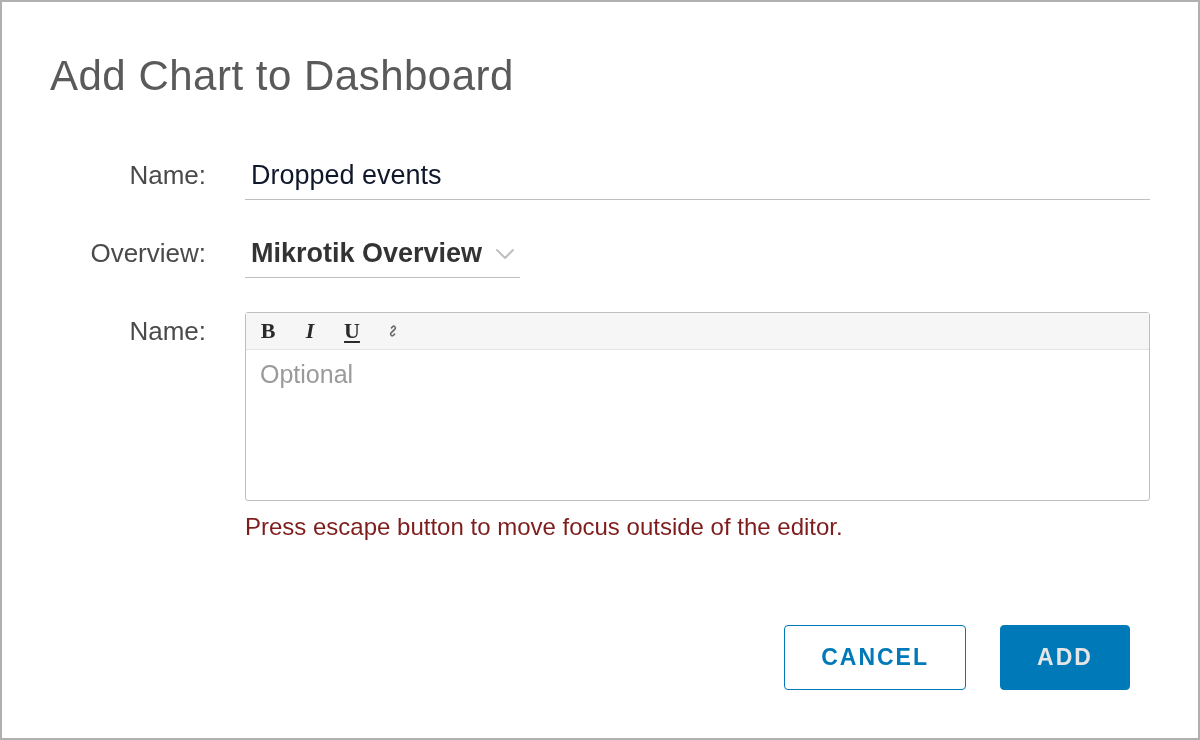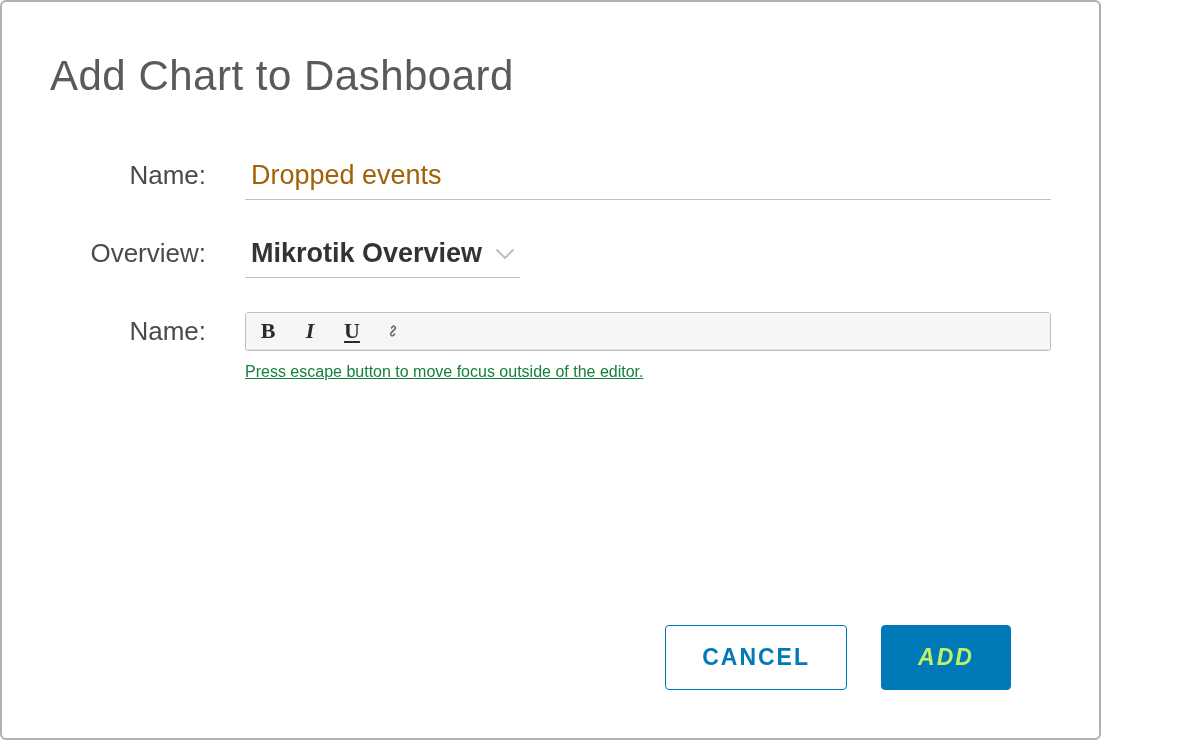--- a/index.html
+++ b/index.html
@@ -8,24 +8,24 @@
       padding: 0;
     }
     body {
       font-family: -apple-system, BlinkMacSystemFont, "Segoe UI", "Helvetica Neue", Arial, sans-serif;
       background: #fff;
       width: 1200px;
       height: 740px;
       overflow: hidden;
     }
     .modal {
-      width: 1101px;
+      width: 1200px;
       height: 740px;
       border: 2px solid #b0b0b0;
-      border-radius: 6px;
+      border-radius: 0;
       padding: 50px 48px 40px 48px;
       position: relative;
     }
     .modal-title {
       font-size: 42px;
       font-weight: 400;
       color: #5a5a5a;
       letter-spacing: 0.5px;
       margin-bottom: 56px;
     }
@@ -45,21 +45,21 @@
     }
     .form-field {
       flex: 1;
     }
     .text-input {
       width: 100%;
       border: none;
       border-bottom: 1px solid #bfbfbf;
       font-size: 27px;
       padding: 4px 6px 8px 6px;
-      color: #a16207;
+      color: #0f172a;
       outline: none;
       font-family: inherit;
       background: transparent;
     }
     .dropdown {
       display: inline-flex;
       align-items: center;
       border-bottom: 1px solid #bfbfbf;
       padding: 4px 6px 8px 6px;
       cursor: pointer;
@@ -108,28 +108,27 @@
       align-items: center;
       justify-content: center;
     }
     .editor-content {
       min-height: 150px;
       padding: 10px 14px;
       font-size: 25px;
       color: #9a9a9a;
     }
     .editor-hint {
-      font-size: 16px;
-      color: #15803d;
+      font-size: 24px;
+      color: #7f1d1d;
       margin-top: 12px;
-      text-decoration: underline;
     }
     .button-row {
       position: absolute;
-      right: 88px;
+      right: 68px;
       bottom: 48px;
       display: flex;
       gap: 34px;
     }
     .btn {
       font-size: 23px;
       font-weight: 700;
       letter-spacing: 2px;
       padding: 18px 36px;
       border-radius: 4px;
@@ -137,23 +136,22 @@
       text-align: center;
       min-width: 130px;
     }
     .btn-secondary {
       background: #fff;
       color: #0079b8;
       border: 1px solid #0079b8;
     }
     .btn-primary {
       background: #0079b8;
-      color: #bef264;
+      color: #e5e5e5;
       border: 1px solid #0079b8;
-      font-style: italic;
     }
   </style>
 </head>
 <body>
 
 <div class="modal">
 
   <h1 class="modal-title">Add Chart to Dashboard</h1>
 
   <div class="form-row">
@@ -182,20 +180,21 @@
         <div class="editor-toolbar">
           <span class="tb-btn tb-bold">B</span>
           <span class="tb-btn tb-italic">I</span>
           <span class="tb-btn tb-underline">U</span>
           <span class="tb-link">
             <svg viewBox="0 0 24 24" width="20" height="20" fill="currentColor">
               <path d="M10.59 13.41a1 1 0 0 0 1.41 0l3-3a3 3 0 0 0-4.24-4.24l-1.3 1.29a1 1 0 1 0 1.42 1.42l1.29-1.3a1 1 0 1 1 1.42 1.42l-3 3a1 1 0 0 0 0 1.41zM13.41 10.59a1 1 0 0 0-1.41 0l-3 3a3 3 0 0 0 4.24 4.24l1.3-1.29a1 1 0 1 0-1.42-1.42l-1.29 1.3a1 1 0 1 1-1.42-1.42l3-3a1 1 0 0 0 0-1.41z"></path>
             </svg>
           </span>
         </div>
+        <div class="editor-content" contenteditable="true" style="">Optional</div>
       </div>
       <div class="editor-hint">Press escape button to move focus outside of the editor.</div>
     </div>
   </div>
 
   <div class="button-row">
     <div class="btn btn-secondary">CANCEL</div>
     <div class="btn btn-primary">ADD</div>
   </div>
 

